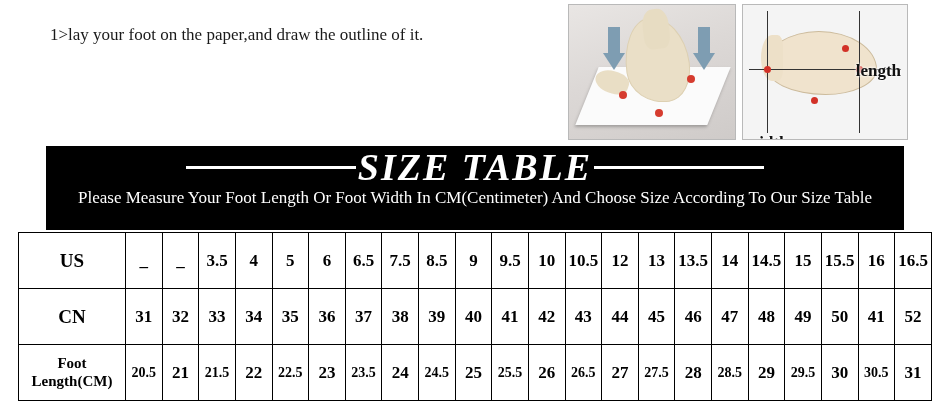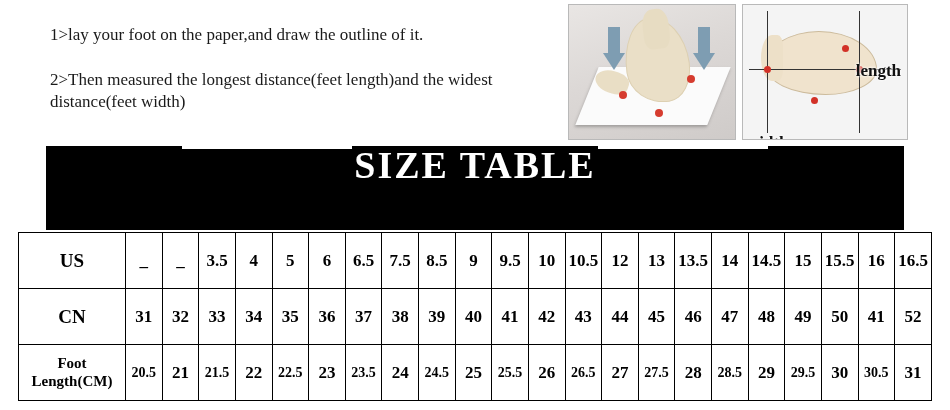--- a/index.html
+++ b/index.html
@@ -210,23 +210,25 @@
     top: 146px;
     width: 858px;
     height: 84px;
     background: #000000;
     color: #ffffff;
     box-sizing: border-box;
     text-align: center;
   }
   .banner-title-row {
     display: flex;
+    align-items: center;
     justify-content: center;
     height: 42px;
     padding: 0 40px;
+    font-style: italic;
   }
   .banner-rule {
     flex: 1;
     height: 3px;
     background: #ffffff;
     max-width: 170px;
   }
   .banner-title {
     font-family: "Liberation Serif", serif;
     font-size: 38px;
@@ -278,21 +280,20 @@
   }
   .size-table tr.us td.cell { font-size: 17px; }
 </style>
 </head>
 <body>
 
 <div class="page">
 
   <div class="instructions">
     <div class="instr-line">1&gt;lay your foot on the paper,and draw the outline of it.</div>
-    <div class="instr-line">2&gt;Then measured the longest distance(feet length)and the widest distance(feet width)</div>
   </div>
 
   <div class="photo photo-foot-trace">
     <div class="paper"></div>
     <div class="foot-shape"></div>
     <div class="ankle"></div>
     <div class="hand"></div>
     <div class="arrow arrow-a">
       <div class="stem"></div>
         <div class="head"></div>
@@ -320,20 +321,21 @@
     <div class="m-label m-label-length">length</div>
     <div class="m-label m-label-width">width</div>
   </div>
 
   <div class="banner">
     <div class="banner-title-row">
       <div class="banner-rule"></div>
       <div class="banner-title">SIZE TABLE</div>
       <div class="banner-rule"></div>
     </div>
+    <div class="banner-sub">Please Measure Your Foot Length Or Foot Width In CM(Centimeter) And Choose Size According To Our Size Table</div>
   </div>
 
   <table class="size-table">
     <tbody>
       <tr class="us">
         <td class="rowhead">US</td>
         <td class="cell">_</td>
         <td class="cell">_</td>
         <td class="cell">3.5</td>
         <td class="cell">4</td>

